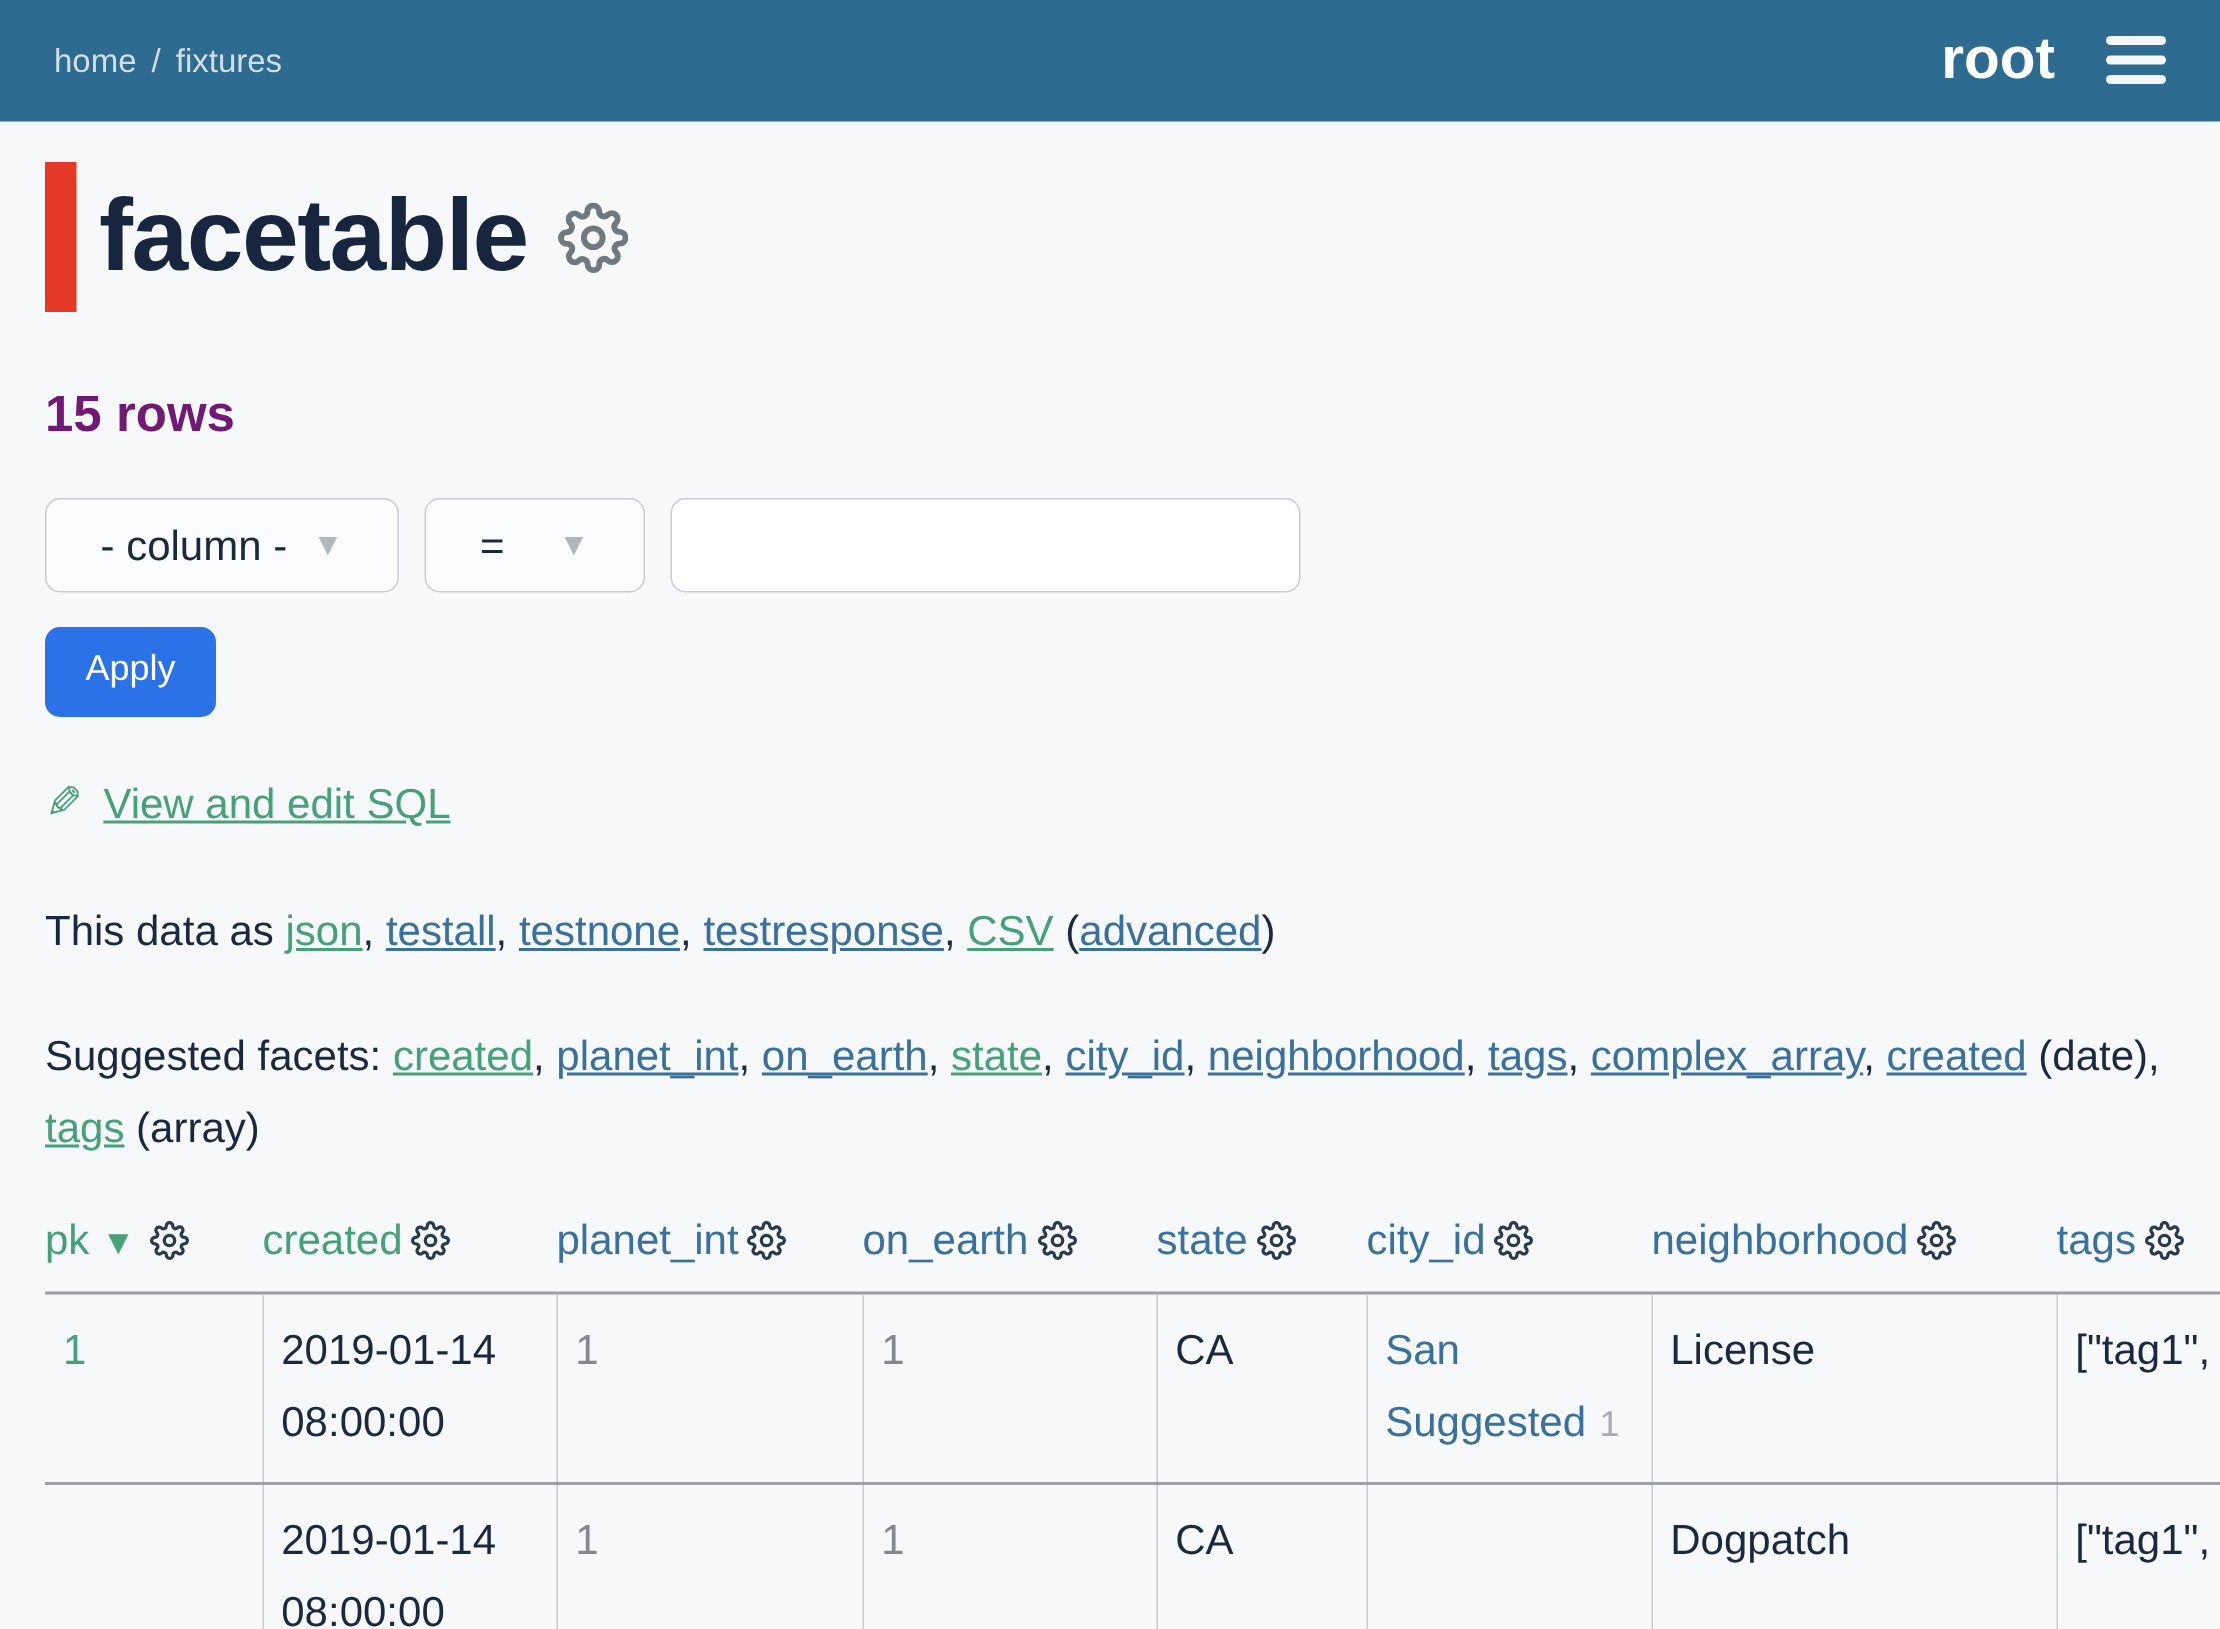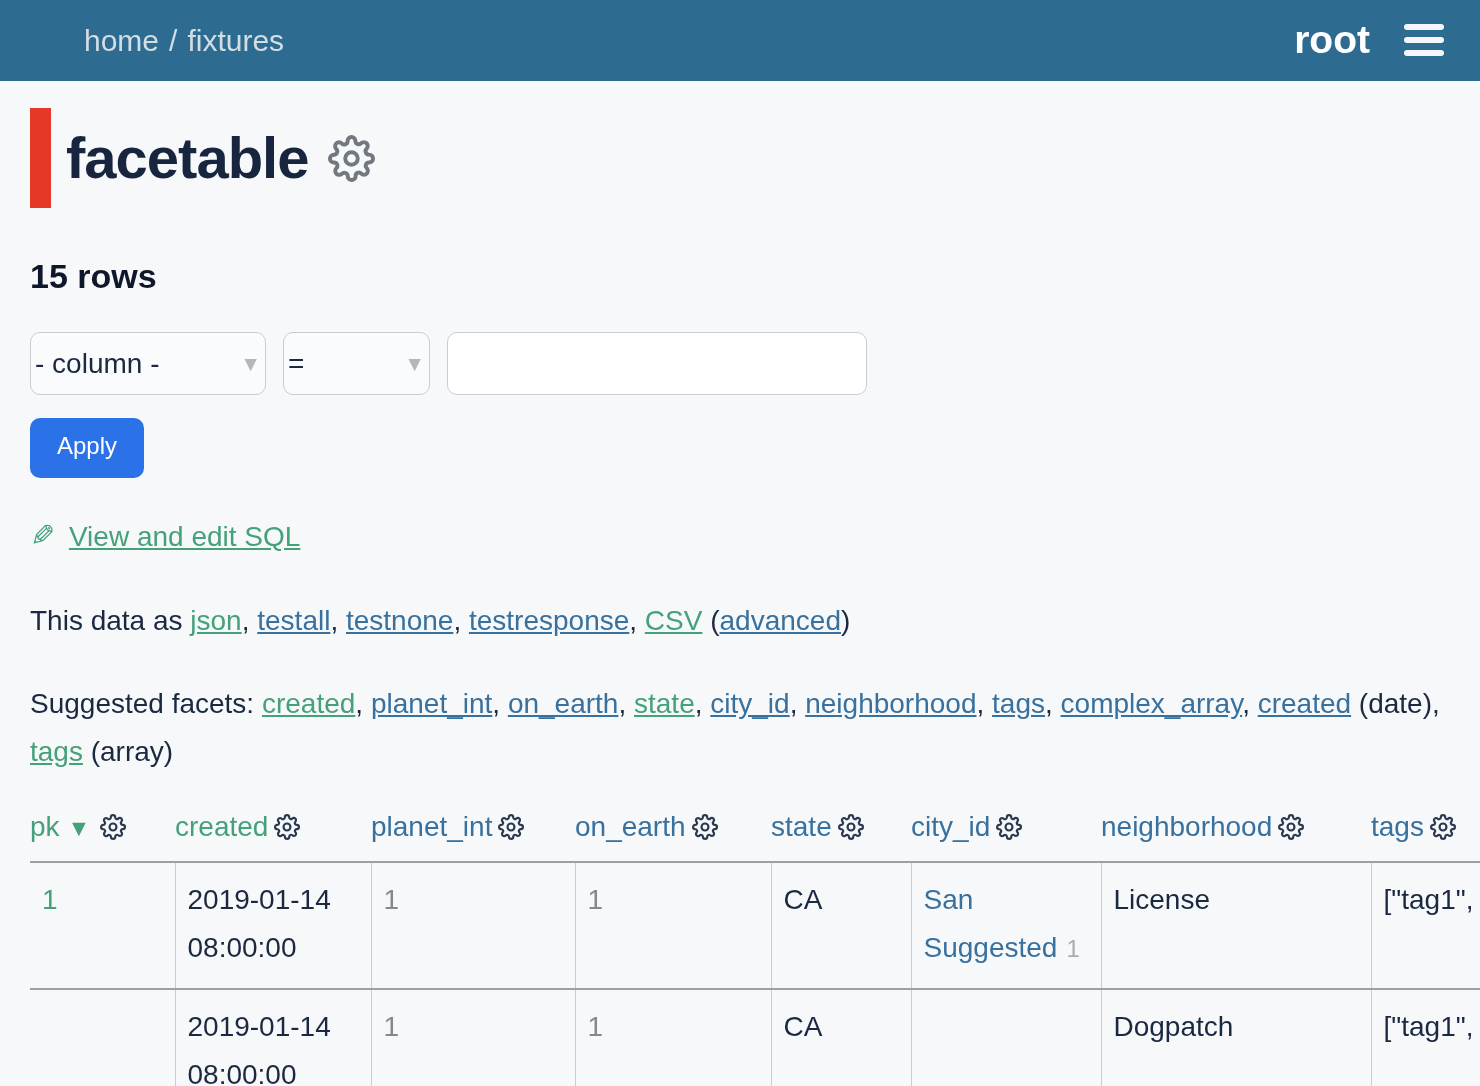--- a/index.html
+++ b/index.html
@@ -13,46 +13,46 @@
   a { text-decoration: underline; cursor: pointer; }
   .lnk-green { color: #44a179; }
   .lnk-blue  { color: #38709e; }
 
   
   nav {
     height: 81px; background: #2d6c90;
     display: flex; align-items: center; justify-content: space-between;
     padding: 0 36px;
   }
-  .crumbs { color: #d3dde4; font-size: 30px; margin-left: 48px; }
+  .crumbs { color: #d3dde4; font-size: 22px; }
   .crumbs a { color: #d3dde4; text-decoration: none; }
   .crumbs .sep { margin: 0 10px; }
   .nav-right { display: flex; align-items: center; gap: 34px; }
   .nav-user { color: #ffffff; font-weight: bold; font-size: 39px; }
   .hamburger { display: flex; flex-direction: column; gap: 7px; cursor: pointer; padding: 4px 0; }
   .hamburger span { display: block; width: 40px; height: 6px; border-radius: 3px; background: #f4f7f9; }
 
   
   main { padding: 0 30px; }
 
   .title-row { display: flex; align-items: center; margin-top: 27px; height: 100px; }
   .title-bar { width: 21px; height: 100px; background: #e63827; margin-right: 15px; flex: none; }
-  h1 { margin: 0; font-size: 58px; font-weight: bold; color: #17263e; letter-spacing: -1px; }
+  h1 { margin: 0; font-size: 68px; font-weight: bold; color: #17263e; letter-spacing: -1px; }
   .title-gear { margin-left: 20px; color: #71787f; cursor: pointer; }
 
   .meta { margin: 30px 0 0 0; }
   .meta .dot { margin: 0 6px; }
 
-  h2 { margin: 40px 0 0 0; font-size: 34px; font-weight: bold; color: #0f172a; }
+  h2 { margin: 40px 0 0 0; font-size: 34px; font-weight: bold; color: #701a75; }
 
   .filters { display: flex; gap: 17px; margin-top: 26px; }
   .select-box {
     height: 63px; background: #fafbfc; border: 1px solid #c9ccd2; border-radius: 10px;
     display: flex; align-items: center; justify-content: space-between;
-    padding: 0 4px; cursor: pointer; color: #1b2940;
+    padding: 0 36px; cursor: pointer; color: #1b2940;
   }
   .select-box.col { width: 236px; }
   .select-box.op  { width: 147px; }
   .select-arrow { color: #b2b7bd; font-size: 21px; line-height: 1; }
   .filter-input {
     width: 420px; height: 63px; background: #ffffff;
     border: 1px solid #c9ccd2; border-radius: 10px;
     font: inherit; color: #1b2940; padding: 0 16px; outline: none;
   }
 

